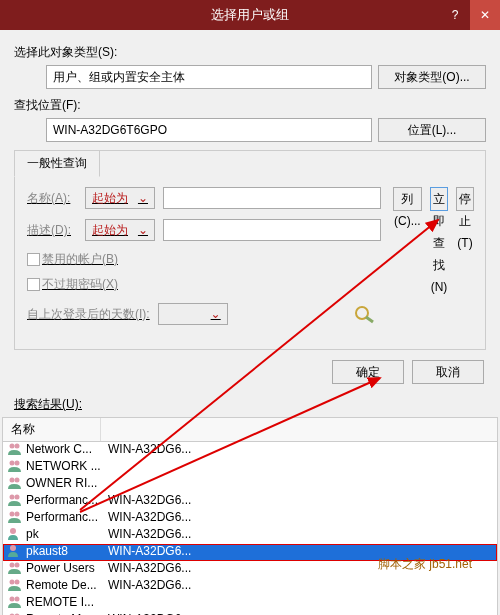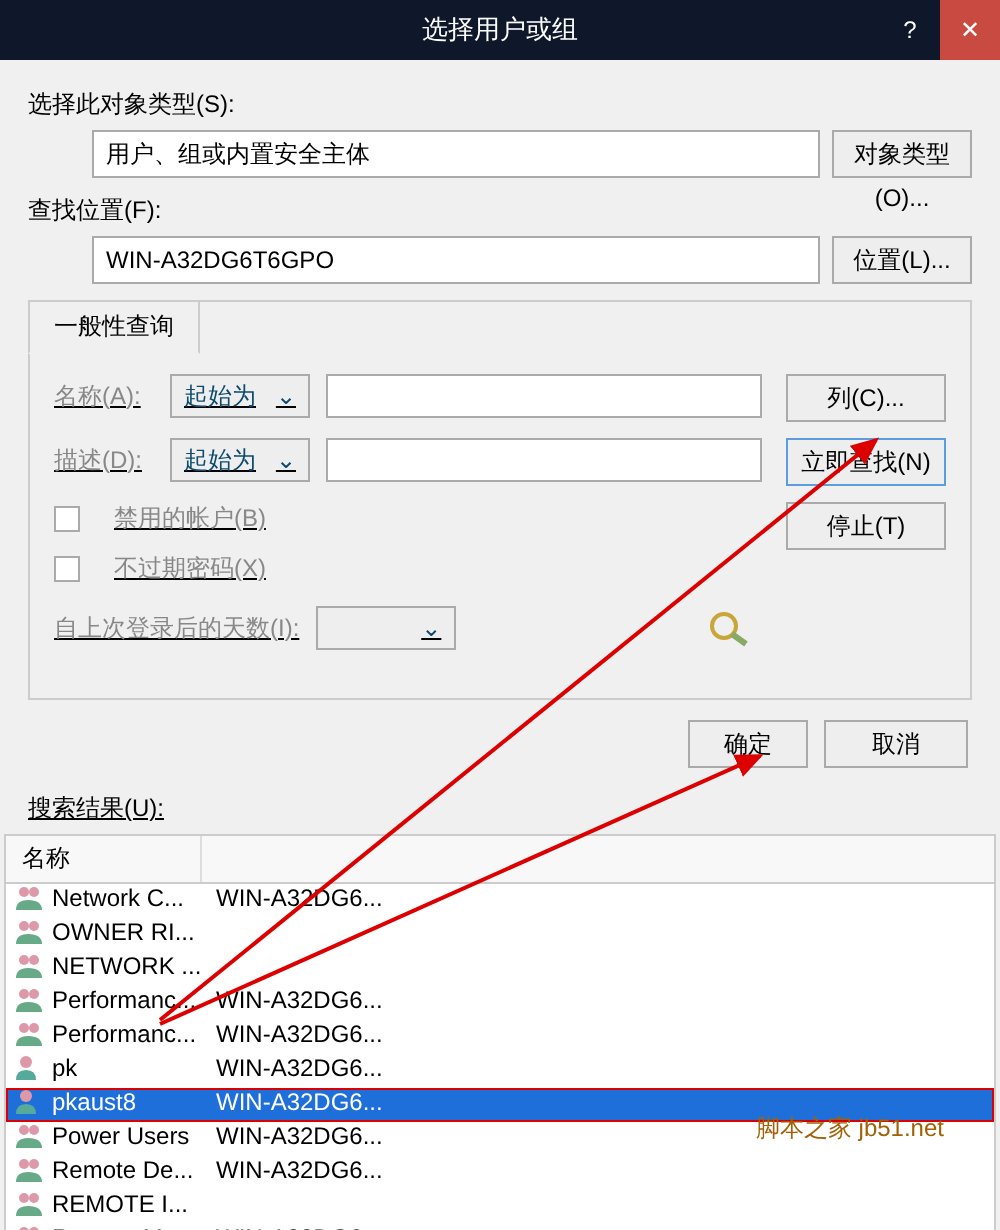--- a/index.html
+++ b/index.html
@@ -1,36 +1,36 @@
 <!DOCTYPE html>
 <html><head>
 <meta charset="utf-8">
 <style>
 * { box-sizing: border-box; font-family: "Microsoft YaHei", SimSun, sans-serif; font-size: 12px; }
 body { margin: 0; padding: 0; width: 500px; height: 615px; background: #f0f0f0; }
-.titlebar { background: #0f172a; color: #fff; height: 30px; display: flex; align-items: center; justify-content: center; position: relative; }
+.titlebar { background: #7f1d1d; color: #fff; height: 30px; display: flex; align-items: center; justify-content: center; position: relative; }
 .titlebar .title { font-size: 13px; }
 .titlebar .btns { position: absolute; right: 0; top: 0; display: flex; }
 .titlebar .btn { width: 30px; height: 30px; display: flex; align-items: center; justify-content: center; color: #fff; }
 .titlebar .close { background: #c84a40; }
 .content { padding: 10px 14px 6px; }
 .label { margin: 4px 0 4px; }
 .row { display: flex; gap: 6px; margin-bottom: 8px; margin-left: 32px; }
 .txtbox { flex: 1; background: #fff; border: 1px solid #aaa; padding: 4px 6px; height: 24px; line-height: 14px; }
-.sidebtn { width: 70px; height: 24px; border: 1px solid #aaa; background: #eee; text-align: center; line-height: 22px; cursor: pointer; }
+.sidebtn { width: 108px; height: 24px; border: 1px solid #aaa; background: #eee; text-align: center; line-height: 22px; cursor: pointer; }
 .tabset { border: 1px solid #ccc; margin-top: 6px; background: #f0f0f0; position: relative; padding-top: 26px; }
 .tab { position: absolute; top: -1px; left: -1px; border: 1px solid #ccc; border-bottom: 1px solid #f0f0f0; background: #f0f0f0; padding: 4px 12px; }
 .tabbody { padding: 10px 12px 14px; display: flex; }
 .leftcol { flex: 1; text-decoration: underline; }
-.rightcol { width: 80px; margin-left: 12px; display: flex; flex-direction: column; gap: 8px; }
+.rightcol { width: 80px; margin-left: 12px; display: flex; flex-direction: row; gap: 8px; }
 .frow { display: flex; align-items: center; gap: 8px; margin-bottom: 10px; }
 .flabel { width: 50px; color: #888; }
-.select { width: 70px; height: 22px; border: 1px solid #aaa; background: #eee; display: flex; align-items: center; padding: 0 6px; color: #0c4a6e; justify-content: space-between; }
+.select { width: 70px; height: 22px; border: 1px solid #aaa; background: #eee; display: flex; align-items: center; padding: 0 6px; color: #b91c1c; justify-content: space-between; }
 .input { flex: 1; height: 22px; border: 1px solid #aaa; background: #fff; }
-.cb { display: flex; align-items: center; gap: 17px; color: #888; margin-bottom: 8px; }
+.cb { display: flex; align-items: center; gap: 2px; color: #888; margin-bottom: 8px; }
 .cb .box { width: 13px; height: 13px; border: 1px solid #aaa; background: #fff; }
 .actbtn { height: 24px; border: 1px solid #aaa; background: #eee; text-align: center; line-height: 22px; cursor: pointer; }
 .searchicon { width: 30px; height: 22px; margin-left: auto; display: flex; align-items: center; justify-content: center; }
 .dlgbtns { display: flex; justify-content: flex-end; gap: 8px; padding: 10px 2px 6px; }
 .reslabel { padding: 0 14px 4px; text-decoration: underline; }
 .listhead { display: flex; border: 1px solid #ccc; background: #f8f8f8; margin: 0 2px; }
 .listhead .col { padding: 3px 8px; border-right: 1px solid #ddd; }
 .listbody { border: 1px solid #ccc; border-top: none; margin: 0 2px; background: #fff; height: 185px; overflow: hidden; }
 .lrow { display: flex; align-items: flex-start; height: 17px; padding: 0 4px; }
 .lrow .ic { width: 16px; height: 14px; margin-right: 3px; }
@@ -108,21 +108,21 @@
       </div>
       <div class="rightcol">
         <div class="actbtn">列(C)...</div>
         <div class="actbtn" style="border:1px solid #5a9de0">立即查找(N)</div>
         <div class="actbtn">停止(T)</div>
       </div>
     </div>
   </div>
 
   <div class="dlgbtns">
-    <div class="sidebtn" style="width:60px">确定</div>
+    <div class="sidebtn" style="width:72px">确定</div>
     <div class="sidebtn" style="width:72px">取消</div>
   </div>
 </div>
 
 <div class="reslabel">搜索结果(U):</div>
 <div class="listhead">
   <div class="col" style="width:98px">名称</div>
 </div>
 <div class="listbody" id="listbody">
     <div class="lrow">
@@ -133,30 +133,30 @@
         </svg></span>
       <span class="c1">Network C...</span>
       <span class="c2">WIN-A32DG6...</span>
     </div>
     <div class="lrow">
       <span class="ic"><svg width="16" height="14" viewBox="0 0 16 14">
           <circle cx="5" cy="4" r="2.5" fill="#d9a"></circle>
           <circle cx="10" cy="4" r="2.5" fill="#d9a"></circle>
           <path d="M1 13 Q1 8 7 8 Q14 8 14 13 Z" fill="#6a8"></path>
         </svg></span>
+      <span class="c1">NETWORK ...</span>
+      <span class="c2"></span>
+    </div>
+    <div class="lrow">
+      <span class="ic"><svg width="16" height="14" viewBox="0 0 16 14">
+          <circle cx="5" cy="4" r="2.5" fill="#d9a"></circle>
+          <circle cx="10" cy="4" r="2.5" fill="#d9a"></circle>
+          <path d="M1 13 Q1 8 7 8 Q14 8 14 13 Z" fill="#6a8"></path>
+        </svg></span>
       <span class="c1">OWNER RI...</span>
-      <span class="c2"></span>
-    </div>
-    <div class="lrow">
-      <span class="ic"><svg width="16" height="14" viewBox="0 0 16 14">
-          <circle cx="5" cy="4" r="2.5" fill="#d9a"></circle>
-          <circle cx="10" cy="4" r="2.5" fill="#d9a"></circle>
-          <path d="M1 13 Q1 8 7 8 Q14 8 14 13 Z" fill="#6a8"></path>
-        </svg></span>
-      <span class="c1">NETWORK ...</span>
       <span class="c2"></span>
     </div>
     <div class="lrow">
       <span class="ic"><svg width="16" height="14" viewBox="0 0 16 14">
           <circle cx="5" cy="4" r="2.5" fill="#d9a"></circle>
           <circle cx="10" cy="4" r="2.5" fill="#d9a"></circle>
           <path d="M1 13 Q1 8 7 8 Q14 8 14 13 Z" fill="#6a8"></path>
         </svg></span>
       <span class="c1">Performanc...</span>
       <span class="c2">WIN-A32DG6...</span>

